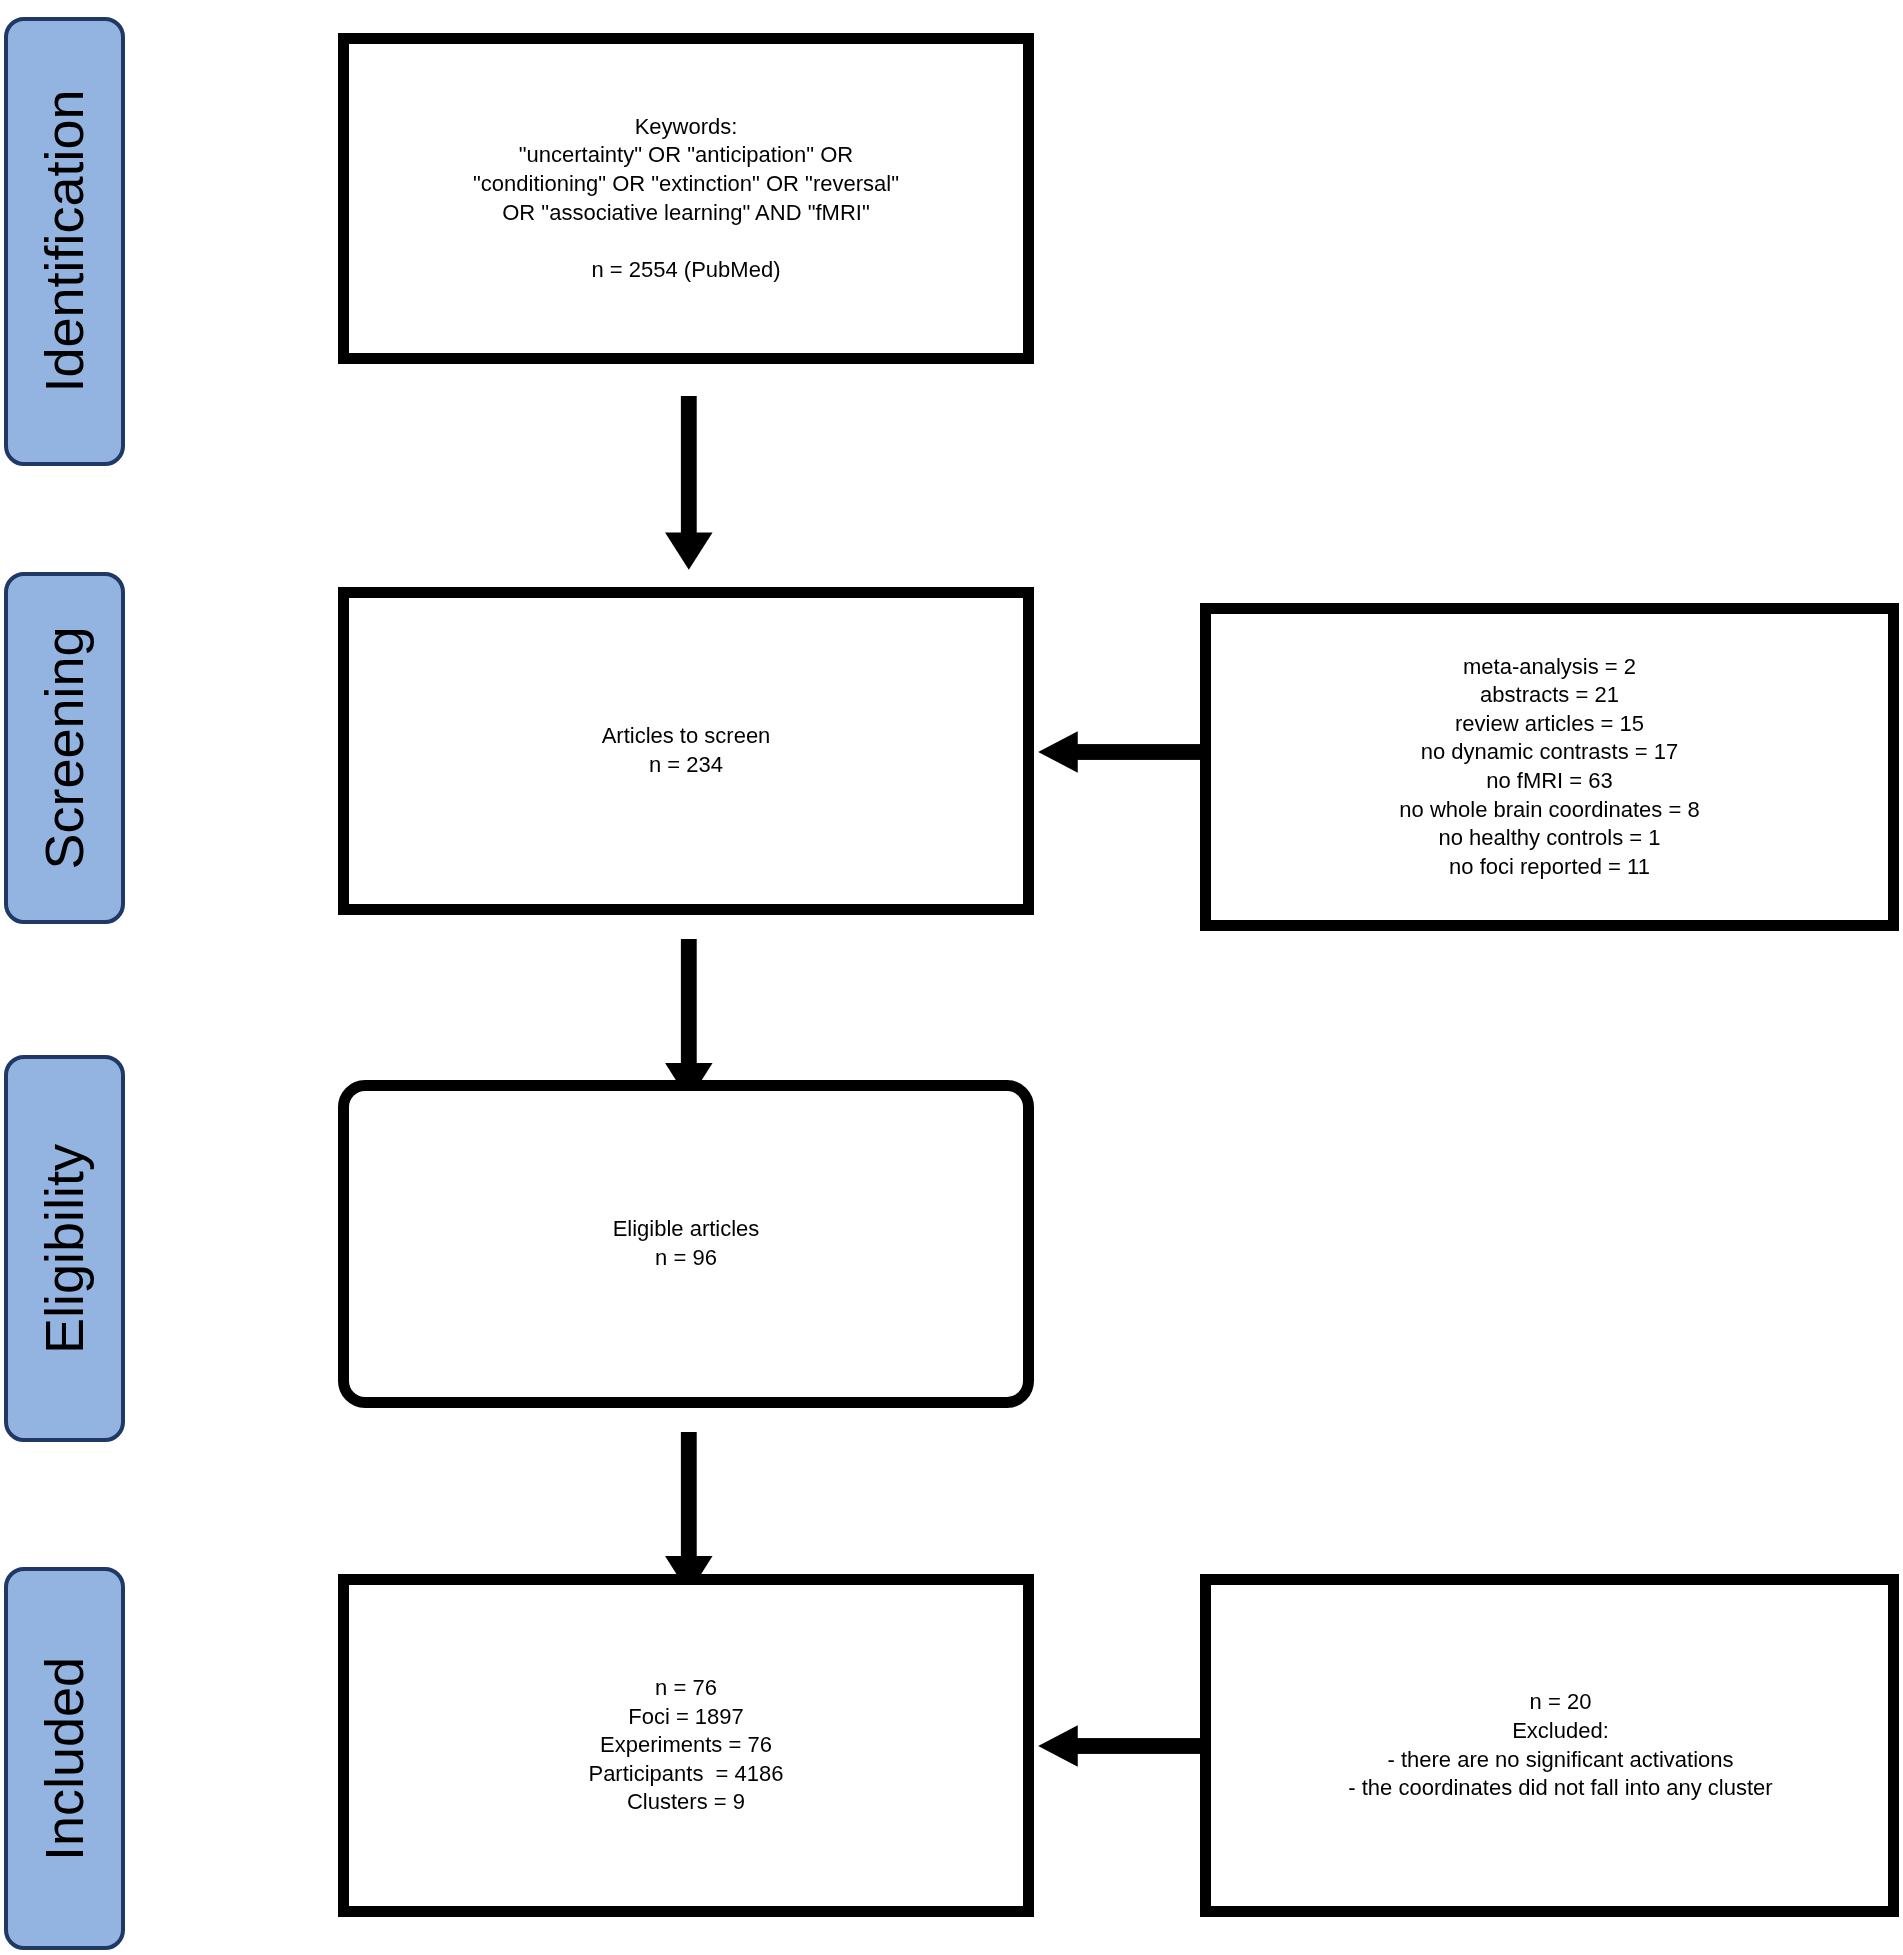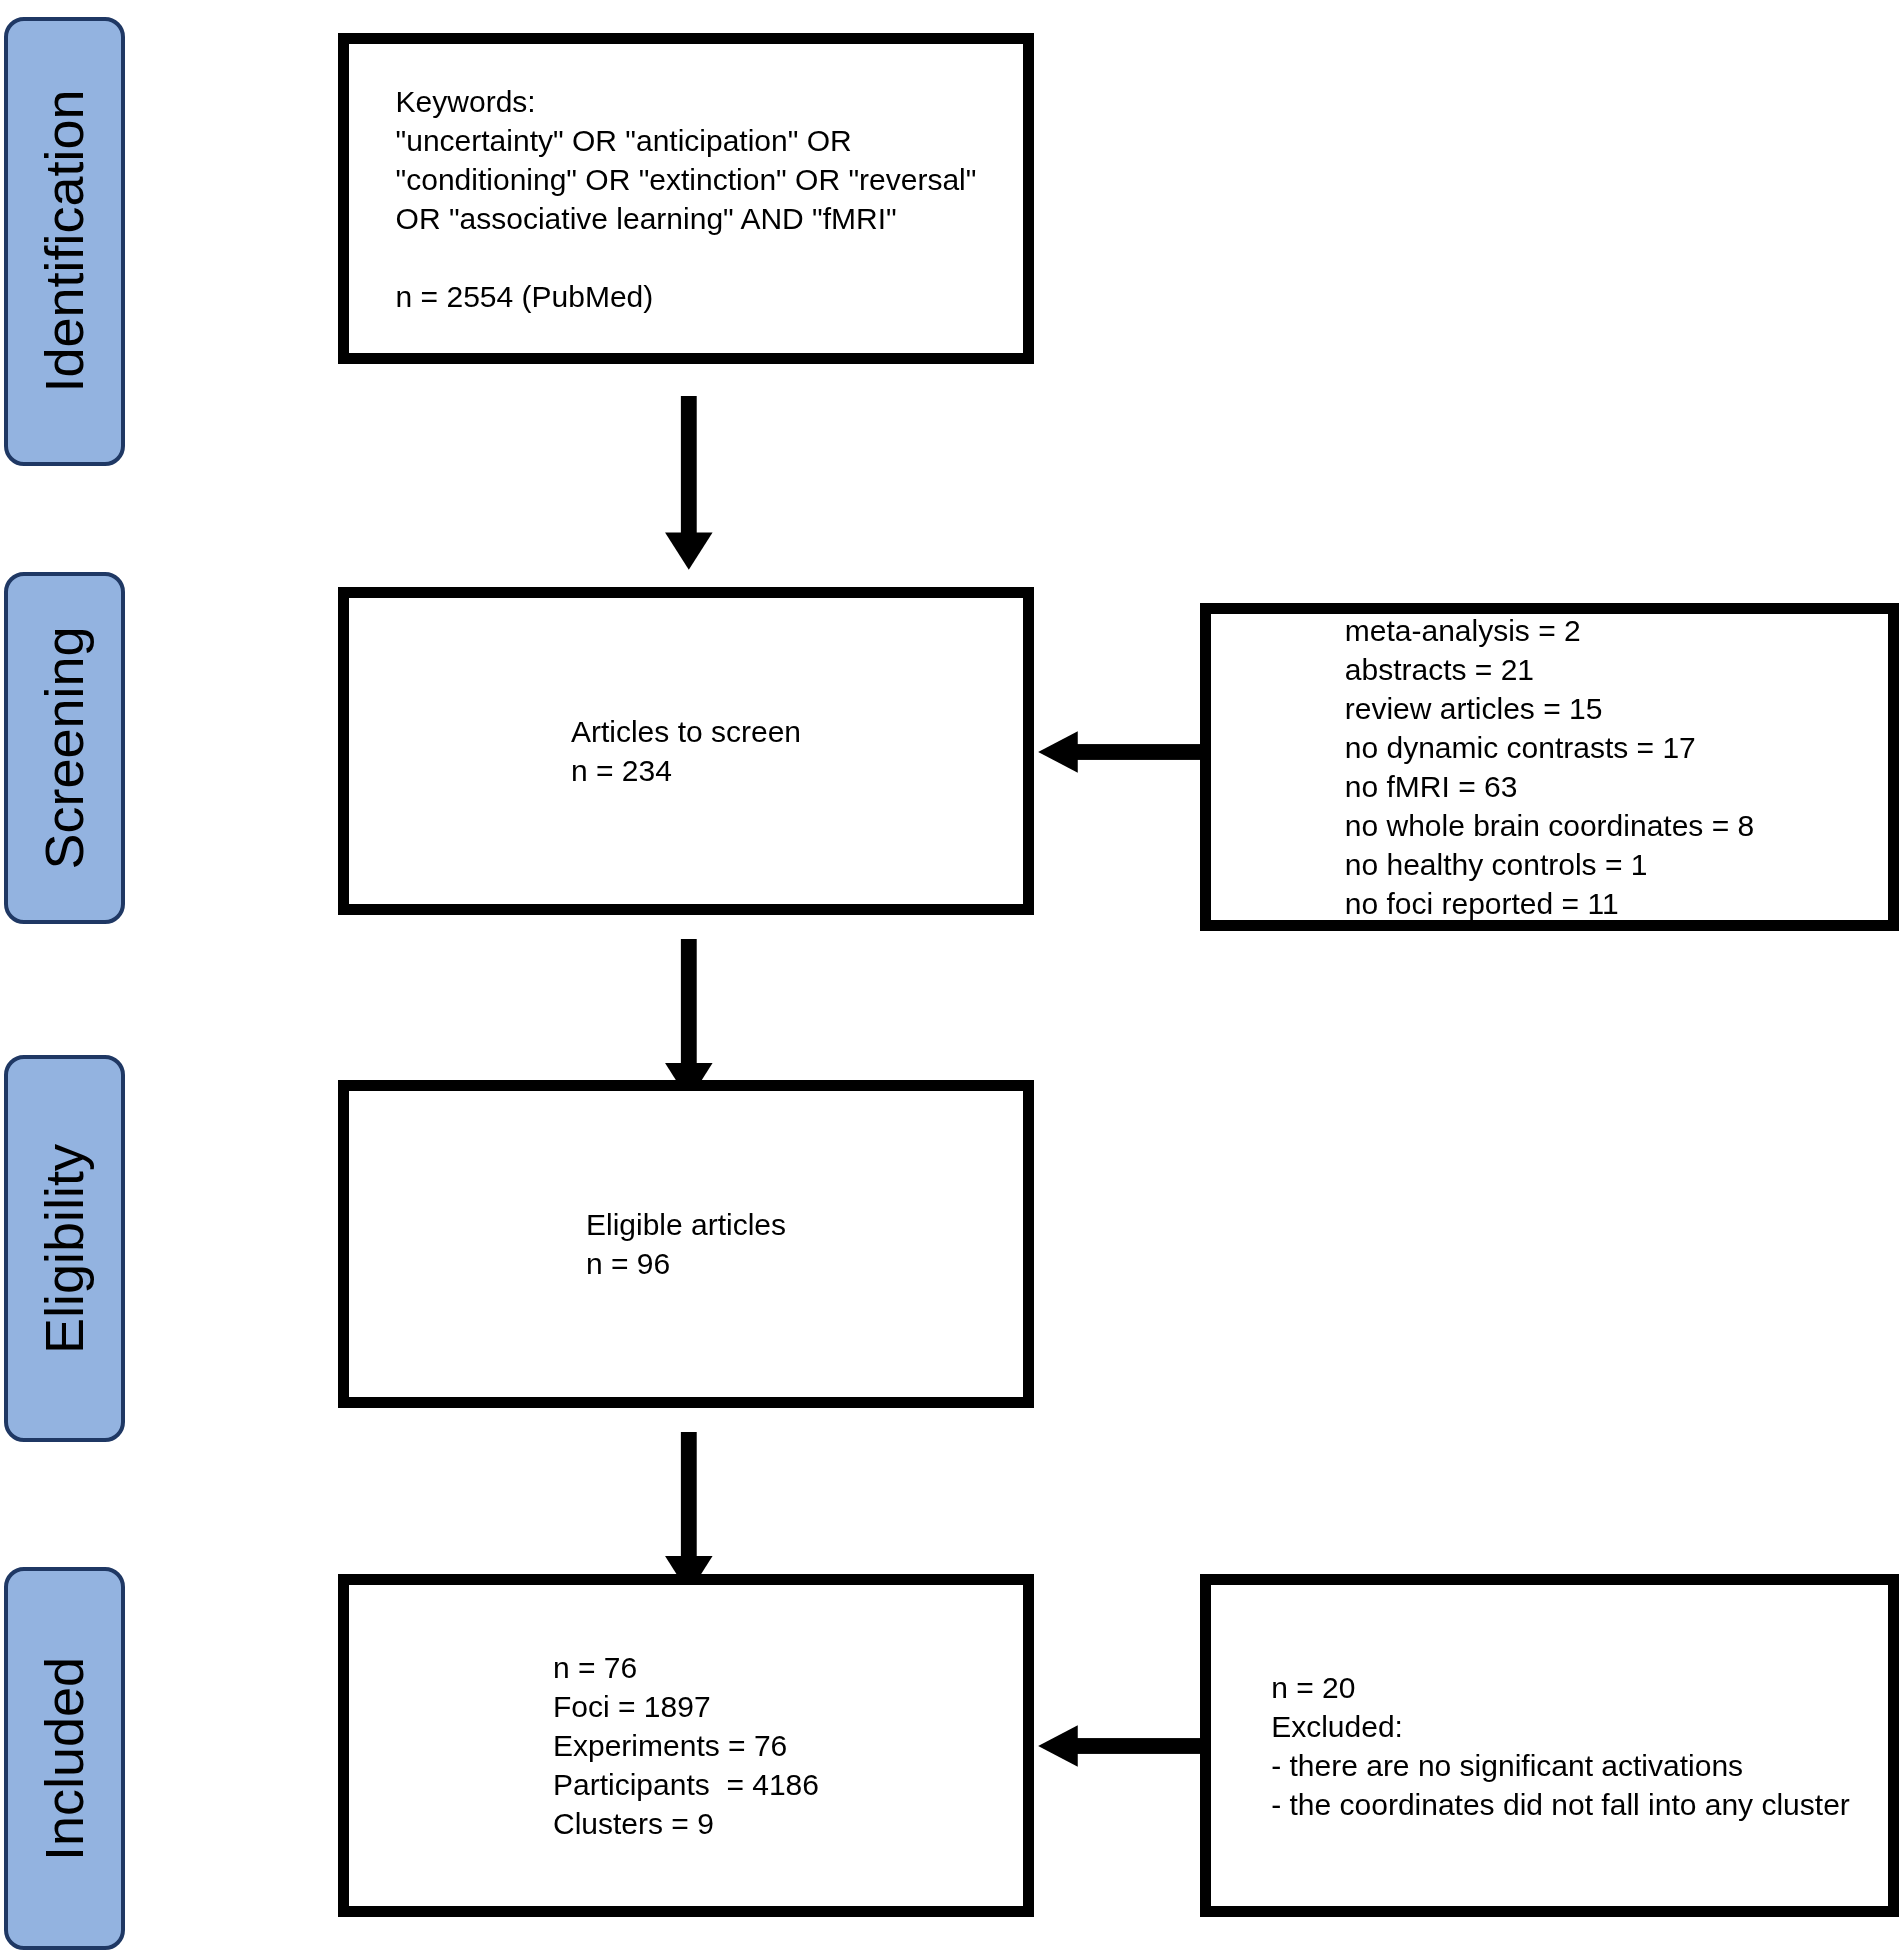--- a/index.html
+++ b/index.html
@@ -47,22 +47,22 @@
   .flow-box {
     position: absolute;
     background: #ffffff;
     border: 11.4px solid #000000;
     box-sizing: border-box;
     display: flex;
     align-items: center;
     justify-content: center;
   }
   .box-text {
-    text-align: left;
-    font-size: 30px;
+    text-align: center;
+    font-size: 22px;
     line-height: 1.30;
     color: #000000;
     white-space: pre-wrap;
     padding: 0 10.6px;
   }
 
   
   .arrow-svg {
     position: absolute;
     overflow: visible;
@@ -122,21 +122,21 @@
   <svg class="arrow-svg" style="left:1038px; top:730px; width:164px; height:44px;" viewBox="0 0 372 100">
     <rect x="82" y="32" width="290" height="36" fill="#000000"></rect>
     <polygon points="90,3 90,97 0,50" fill="#000000"></polygon>
   </svg>
 
   <svg class="arrow-svg" style="left:638px; top:939px; width:106px; height:176px;" viewBox="0 0 240 400">
     <rect x="97" y="0" width="36" height="290" fill="#000000"></rect>
     <polygon points="61,282 169,282 115,367" fill="#000000"></polygon>
   </svg>
 
-  <div class="flow-box" style="left:338px; top:1080px; width:696px; height:328px;">
+  <div class="flow-box" style="left:338px; top:1080px; width:696px; height:328px;border-radius:27px;">
     <div class="box-text">Eligible articles
 n = 96</div>
   </div>
 
   <svg class="arrow-svg" style="left:638px; top:1432px; width:106px; height:176px;" viewBox="0 0 240 400">
     <rect x="97" y="0" width="36" height="290" fill="#000000"></rect>
     <polygon points="61,282 169,282 115,367" fill="#000000"></polygon>
   </svg>
 
   <div class="flow-box" style="left:338px; top:1574px; width:696px; height:343px;">

